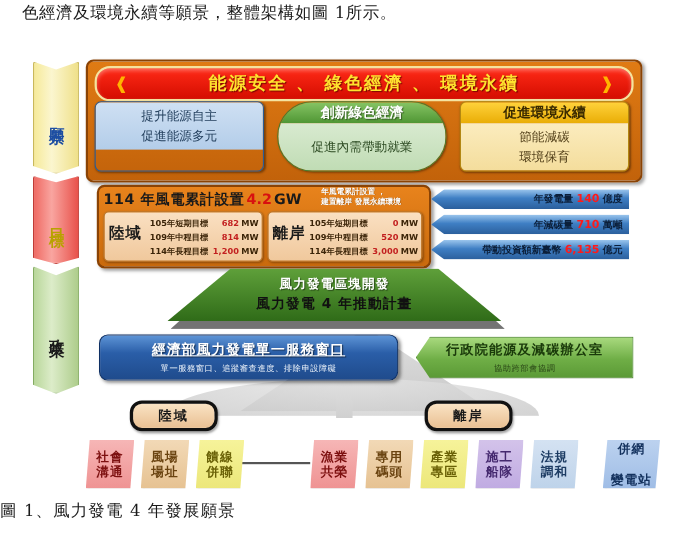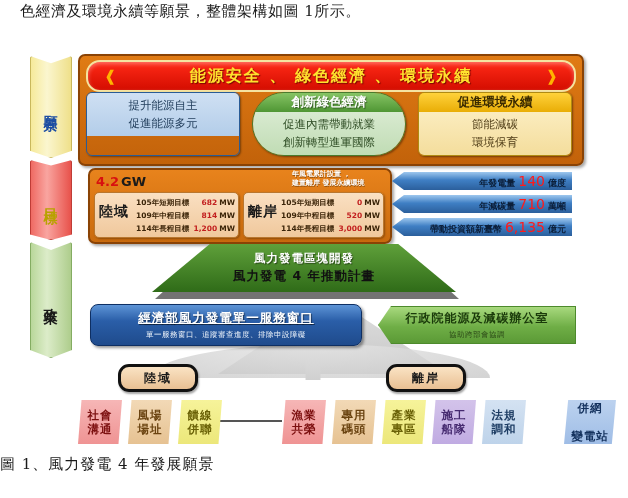--- a/index.html
+++ b/index.html
@@ -107,21 +107,21 @@
 
   
   .badge{position:absolute;height:18px;width:180px;
     background:linear-gradient(180deg,#9dc7ee,#3f7fc4 45%,#2b5f9c);
     -webkit-clip-path:polygon(12px 0,100% 0,100% 100%,12px 100%,0 50%);
     clip-path:polygon(12px 0,100% 0,100% 100%,12px 100%,0 50%);
     display:flex;align-items:center;justify-content:flex-end;
     box-shadow:1px 1px 2px rgba(0,0,0,.4);}
   .badge-in{display:flex;align-items:baseline;padding-right:6px;}
   .badge .b-lab{font-size:9px;font-weight:bold;color:#0b1f3a;}
-  .badge .b-num{font-size:14px;font-weight:normal;color:#ff1a1a;margin:0 3px;}
+  .badge .b-num{font-size:10px;font-weight:bold;color:#ff1a1a;margin:0 3px;}
   .badge .b-unit{font-size:9px;font-weight:bold;color:#0b1f3a;}
   .badge1{left:392px;top:124px;}
   .badge2{left:392px;top:147px;}
   .badge3{left:392px;top:170px;}
 
   
   .trap{position:absolute;left:152px;top:196px;width:304px;height:48px;
     background:linear-gradient(180deg,#5fa03a,#2f6b18);
     -webkit-clip-path:polygon(19% 0,81% 0,100% 100%,0 100%);
     clip-path:polygon(19% 0,81% 0,100% 100%,0 100%);
@@ -226,34 +226,34 @@
     <div class="vbody">
       <div>提升能源自主</div>
       <div>促進能源多元</div>
     </div>
   </div>
 
   <div class="vbox vbox2">
     <div class="vhead">創新綠色經濟</div>
     <div class="vbody">
       <div>促進內需帶動就業</div>
-      <div>創新轉型進軍國際</div>
     </div>
   </div>
 
   <div class="vbox vbox3">
     <div class="vhead">促進環境永續</div>
     <div class="vbody">
       <div>節能減碳</div>
       <div>環境保育</div>
     </div>
   </div>
 
   <div class="goal-panel"></div>
   <div class="goal-head">
+    <span class="gh-main">114 年風電累計設置</span>
     <span class="gh-gw">4.2</span>
     <span class="gh-unit">GW</span>
   </div>
   <div class="goal-note">
     <div>年風電累計設置 ，</div>
     <div>建置離岸 發展永續環境</div>
   </div>
 
   <div class="goal-card gc-left">
     <div class="gc-title">陸域</div>
@@ -374,20 +374,20 @@
     <span>船隊</span>
   </div>
   <div class="chip c-yellow" style="left:382px;">
     <span>產業</span>
     <span>專區</span>
   </div>
   <div class="chip c-lblue" style="left:482px;">
     <span>法規</span>
     <span>調和</span>
   </div>
-  <div class="chip c-blue wide" style="left:564px;gap:13px;">
+  <div class="chip c-blue wide" style="left:548px;gap:13px;">
     <span>併網</span>
     <span>變電站</span>
   </div>
 
 </div>
 
 <div class="fig-caption">圖 1、風力發電 4 年發展願景</div>
 
 </body></html>

